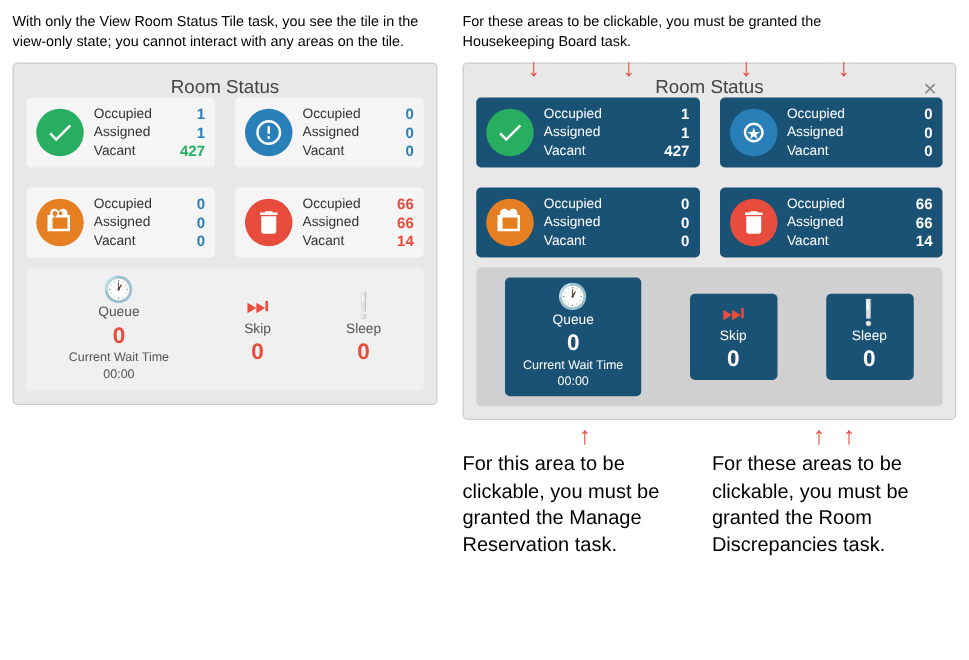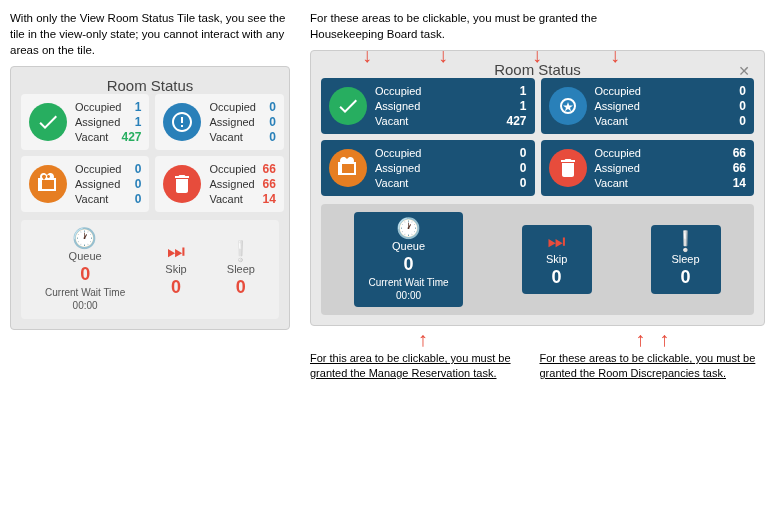--- a/index.html
+++ b/index.html
@@ -16,21 +16,21 @@
     .page-container {
       display: flex;
       flex-direction: row;
       padding: 10px;
       gap: 20px;
       width: 775px;
     }
 
     
     .left-panel {
-      width: 280px;
+      width: 340px;
       flex-shrink: 0;
     }
 
     .left-description {
       font-size: 11.5px;
       line-height: 1.4;
       margin-bottom: 8px;
       color: #000;
     }
 
@@ -58,21 +58,21 @@
     .tile-title {
       text-align: center;
       font-size: 15px;
       color: #444;
       font-weight: normal;
     }
 
     .status-grid {
       display: grid;
       grid-template-columns: 1fr 1fr;
-      gap: 6px;
+      gap: 16px;
       margin-bottom: 8px;
     }
 
     .status-cell {
       background: #f5f5f5;
       border-radius: 4px;
       padding: 6px 8px;
       display: flex;
       flex-direction: row;
       align-items: center;
@@ -194,25 +194,24 @@
     .close-btn {
       position: absolute;
       top: 2px;
       right: 4px;
       font-size: 14px;
       color: #888;
       cursor: pointer;
     }
 
     .annotation-text {
-      font-size: 11px;
+      font-size: 16px;
       line-height: 1.35;
       color: #000;
       flex: 1;
-      text-decoration: underline;
     }
 
     
     .icon-svg {
       width: 24px;
       height: 24px;
     }
   </style>
 </head>
 <body>

